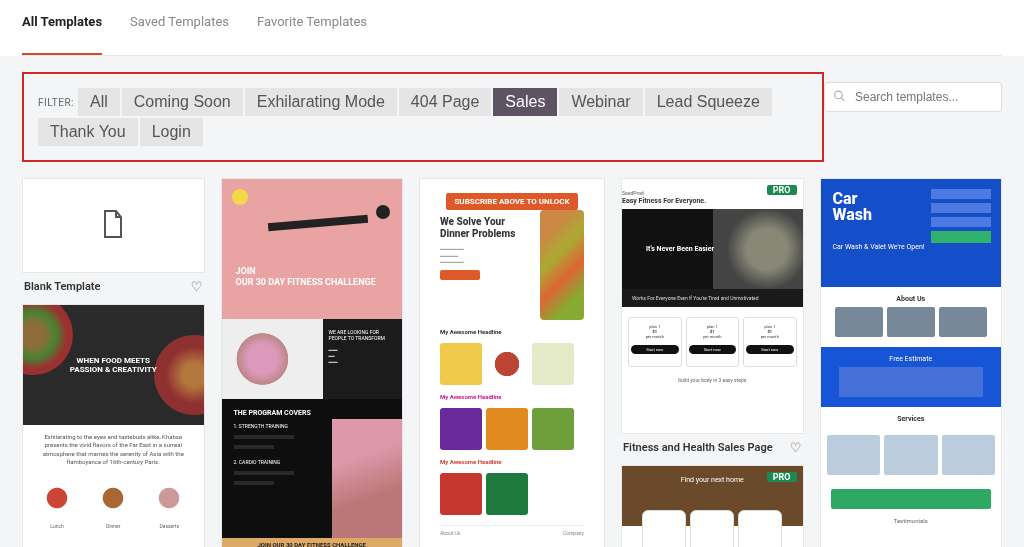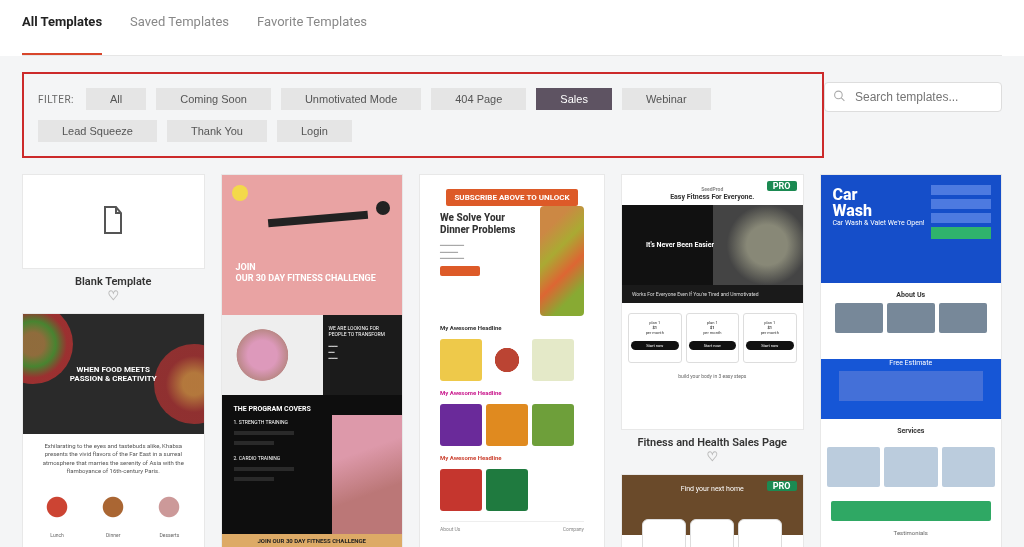--- a/index.html
+++ b/index.html
@@ -35,34 +35,34 @@
   .filter-row {
     display: flex;
     align-items: flex-start;
     padding: 16px 22px 0 22px;
   }
   .filter-box {
     border: 2px solid #cc2a2a;
     padding: 14px 14px;
     display: flex;
     align-items: center;
-    gap: 10px;
+    gap: 2px;
     flex-wrap: wrap;
   }
   .filter-label {
     font-size: 10px;
     letter-spacing: .5px;
     color: #666;
     margin-right: 2px;
   }
   .filter-btn {
     background: #e5e5e5;
     color: #555;
-    font-size: 11px;
-    padding: 5px 24px;
+    font-size: 16px;
+    padding: 5px 12px;
     border: none;
     cursor: pointer;
   }
   .filter-btn.active {
     background: #5e5362;
     color: #fff;
   }
   .search-wrap {
     margin-left: auto;
     margin-top: 10px;
@@ -103,21 +103,20 @@
     overflow: hidden;
   }
   .card-label-row {
     display: flex;
     align-items: center;
     justify-content: space-between;
     padding: 6px 2px 10px 2px;
     font-size: 11px;
     font-weight: 600;
     color: #333;
-    flex-direction: column;
   }
   .heart {
     color: #bbb;
     font-size: 13px;
     cursor: pointer;
   }
   .pro-badge {
     position: absolute;
     top: 6px;
     right: 6px;
@@ -170,46 +169,46 @@
   .c3a .pizzabox { width:70px; height:110px; background:linear-gradient(135deg,#c84 20%,#aa3 40%,#d63 60%,#8a3 80%); border-radius:4px;}
   .c3a .btn { background:#dd5a28; width:40px;height:10px; border-radius:2px; margin-top:4px;}
   .c3a .row { display:flex; gap:4px; margin-top:8px;}
   .c3a .sq { width:42px;height:42px; border-radius:3px;}
   .c3a .sec { font-size:6px; font-weight:700; margin:8px 0 2px; }
   .c3a .mh { color:#c9178c;}
   .c3a .foot { font-size:5px; color:#888; display:flex; justify-content:space-between; margin-top:10px; border-top:1px solid #eee; padding-top:4px;}
 
   
   .c4a { height:256px; overflow:hidden; }
-  .c4a .top4 { height:30px; background:#fff; font-size:7px; font-weight:700; text-align:center; padding-top:10px;}
+  .c4a .top4 { height:30px; background:#fff; font-size:7px; font-weight:700; text-align:left; padding-top:10px;}
   .c4a .hero4 { height:80px; background:#111; color:#fff; font-size:7px; font-weight:700; display:flex; align-items:center; padding-left:10px; position:relative;}
   .c4a .hero4::after { content:''; position:absolute; right:0; top:0; bottom:0; width:90px; background:radial-gradient(circle at 60% 50%, #887 30%, #444 60%);}
   .c4a .band4 { background:#1a1a1a; color:#ddd; font-size:5px; padding:6px 10px;}
   .c4a .cards4 { display:flex; justify-content:space-around; padding:10px 6px; gap:4px;}
   .c4a .card4 { flex:1; border:1px solid #ddd; border-radius:3px; height:50px; font-size:4px; text-align:center; padding:6px 2px;}
   .c4a .card4 .blk { display:block; background:#111; color:#fff; border-radius:8px; padding:2px 4px; font-size:4px; margin-top:6px;}
   .c4a .build { text-align:center; font-size:5px; color:#666; padding-bottom:6px;}
 
   .c4b { height:126px; background:#fff; }
   .c4b .hero5 { height:60px; background:#6a4a2a; color:#fff; font-size:7px; text-align:center; padding-top:10px;}
   .c4b .phones { display:flex; justify-content:center; gap:4px; margin-top:-16px;}
   .c4b .phone { width:44px;height:70px; background:#fff; border:1px solid #ddd; border-radius:6px;}
 
   
   .c5a { height:412px; background:#fff; }
   .c5a .blue { height:108px; background:#154ec9; color:#fff; padding:12px; position:relative;}
   .c5a .blue .hd5 { font-size:16px; font-weight:800; line-height:1;}
-  .c5a .blue .sub5 { font-size:7px; margin-top:0;}
+  .c5a .blue .sub5 { font-size:7px; margin-top:20px;}
   .c5a .blue .form5 { position:absolute; right:10px; top:10px; width:60px;}
   .c5a .blue .form5 div { height:10px; background:#4d7ae0; margin-bottom:4px;}
   .c5a .blue .form5 .go { background:#2fb36c; height:12px;}
   .c5a .sect { text-align:center; font-size:7px; font-weight:700; padding:8px 0 4px;}
   .c5a .pics { display:flex; justify-content:center; gap:4px; padding:0 10px;}
   .c5a .pics .p { width:48px; height:30px; background:#789; border-radius:2px;}
-  .c5a .bluebar { background:#1656d6; color:#fff; height:60px; margin-top:26px; text-align:center; font-size:7px; }
+  .c5a .bluebar { background:#1656d6; color:#fff; height:60px; margin-top:10px; text-align:center; font-size:7px; padding-top:8px;}
   .c5a .bluebar .wide { height:30px; width:80%; margin:4px auto 0; background:#4470d8;}
   .c5a .svc { display:flex; justify-content:space-around; padding:8px 6px; gap:4px;}
   .c5a .svc .s5 { flex:1; height:40px; background:#bcd; border-radius:2px;}
   .c5a .greenbar { background:#2fa864; height:20px; margin:6px 10px 0; border-radius:2px;}
   .c5a .test { font-size:6px; text-align:center; color:#666; margin-top:8px;}
 
 </style>
 </head>
 <body>
 
@@ -219,21 +218,21 @@
     <div class="tab">Saved Templates</div>
     <div class="tab">Favorite Templates</div>
   </div>
 </div>
 
 <div class="filter-row">
   <div class="filter-box">
     <span class="filter-label">FILTER:</span>
     <button class="filter-btn">All</button>
     <button class="filter-btn">Coming Soon</button>
-    <button class="filter-btn">Unmotivated Mode</button>
+    <button class="filter-btn">Exhilarating Mode</button>
     <button class="filter-btn">404 Page</button>
     <button class="filter-btn active">Sales</button>
     <button class="filter-btn">Webinar</button>
     <button class="filter-btn">Lead Squeeze</button>
     <button class="filter-btn">Thank You</button>
     <button class="filter-btn">Login</button>
   </div>
   <div class="search-wrap">
     <span class="search-icon">
       <svg width="13" height="13" viewBox="0 0 24 24" fill="none" stroke="currentColor" stroke-width="2">

